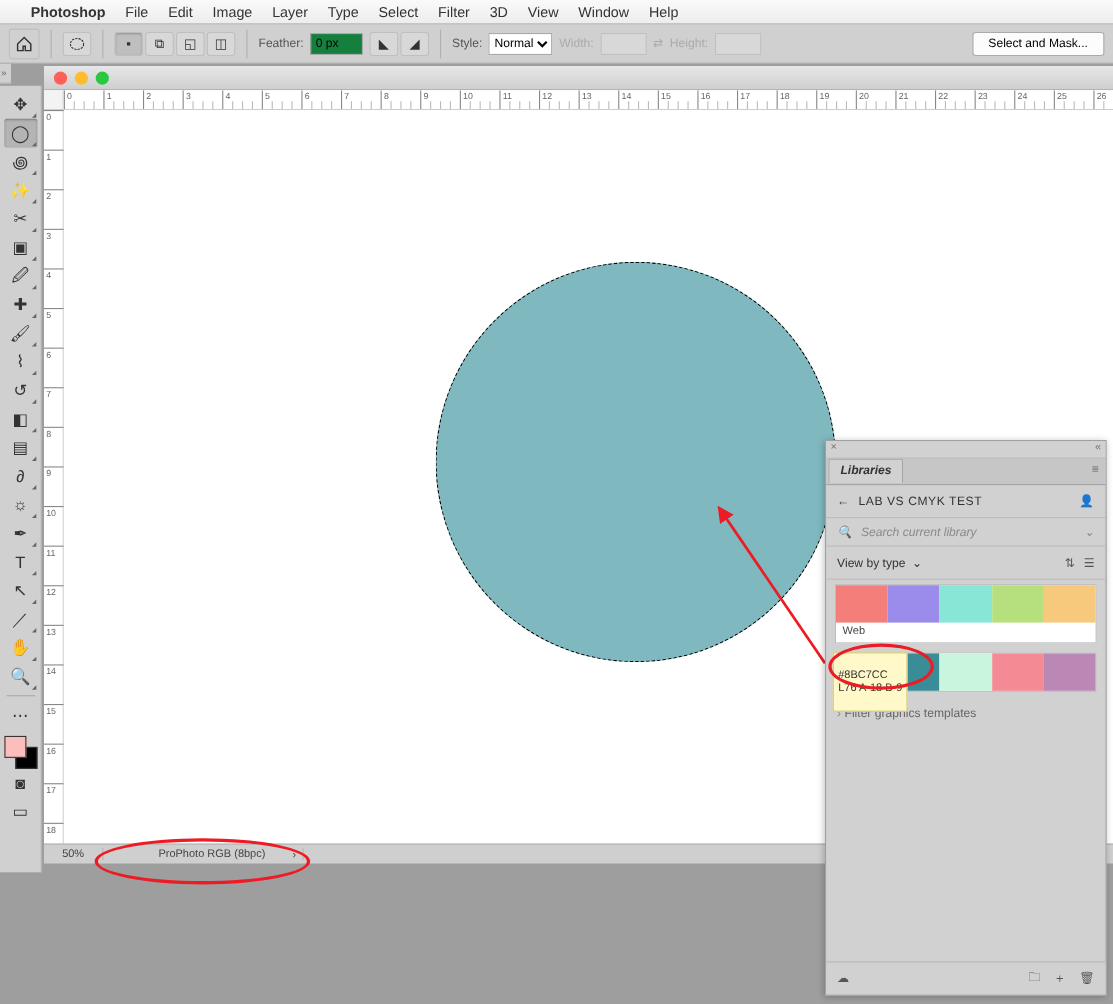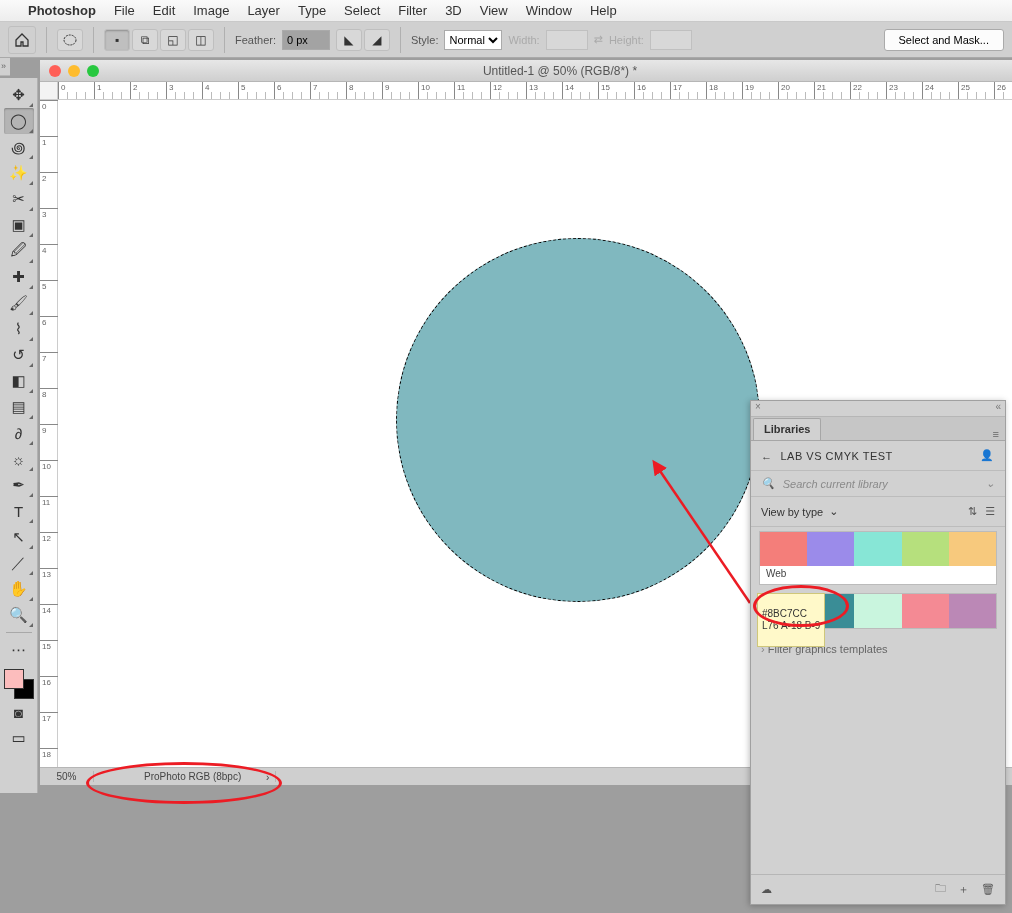--- a/index.html
+++ b/index.html
@@ -10,21 +10,21 @@
 #menubar .apple { font-size:15px; }
 #menubar .appname { font-weight:600; }
 #menubar span { cursor:default; }
 
 
 #optionsbar { height:36px; background:#d0d0d0; border-bottom:1px solid #a9a9a9; display:flex; align-items:center; padding:0 8px; gap:6px; font-size:11px; }
 #optionsbar .home { width:28px; height:28px; background:#d0d0d0; border:1px solid #bfbfbf; border-radius:3px; display:flex; align-items:center;justify-content:center; }
 #optionsbar .divider { width:1px; height:26px; background:#b0b0b0; margin:0 4px; }
 #optionsbar .iconbtn { width:26px; height:22px; background:#d8d8d8; border:1px solid #bfbfbf; border-radius:3px; display:flex;align-items:center;justify-content:center;font-size:12px; }
 #optionsbar .iconbtn.sel { background:#bfbfbf; box-shadow:inset 0 1px 2px rgba(0,0,0,.25); }
-#optionsbar input[type=text]{ height:20px; border:1px solid #aaa; font-size:11px; padding:0 4px; background:#a3a3a3;}
+#optionsbar input[type=text]{ height:20px; border:1px solid #aaa; font-size:11px; padding:0 4px; background:#15803d;}
 #optionsbar input.dis { background:#d8d8d8; color:#aaa; border-color:#c0c0c0;}
 #optionsbar select { height:20px; font-size:11px; border:1px solid #aaa; background:#fff; }
 #optionsbar label { color:#555; }
 #optionsbar label.dis{ color:#aaa;}
 #optionsbar .grp{ display:flex; gap:2px;}
 #optionsbar .maskbtn { margin-left:auto; height:22px; background:#fcfcfc; border:1px solid #aaa; border-radius:3px; padding:0 14px; font-size:11px; }
 
 
 #edgestrip{ position:absolute; left:0; top:58px; width:10px; height:18px; background:#d0d0d0; border-bottom:1px solid #b6b6b6; }
 #edgestrip::after{content:"»"; font-size:9px; color:#666; position:absolute; left:1px; top:3px;}
@@ -66,21 +66,21 @@
 #statusbar .profile{ padding:0 34px 0 50px; border-right:1px solid #b6b6b6; position:relative;}
 #statusbar .profile::after{content:"›"; position:absolute; right:6px; top:1px;}
 
 
 .annot-oval{ position:absolute; border:3px solid #ec1c24; border-radius:50%; pointer-events:none; background:transparent;}
 #arrow{ position:absolute; pointer-events:none;}
 
 
 #panel{ position:absolute; right:6px; top:400px; width:256px; height:505px; background:#d1d1d1; border:1px solid #a0a0a0; box-shadow:-1px 1px 6px rgba(0,0,0,.25); display:flex; flex-direction:column; font-size:11px;}
 #panel .topstrip{height:16px;background:#d1d1d1;border-bottom:1px solid #b6b6b6;display:flex;justify-content:space-between;padding:0 4px;color:#777;font-size:10px;}
-#panel .tabrow{height:24px;background:#c6c6c6;display:flex;align-items:flex-end;border-bottom:1px solid #a6a6a6;}
+#panel .tabrow{height:24px;background:#c6c6c6;display:flex;border-bottom:1px solid #a6a6a6;font-style:italic;}
 #panel .tab{height:22px;background:#d1d1d1;border:1px solid #a6a6a6;border-bottom:none;padding:4px 10px 0;font-weight:600;color:#333;margin-left:2px;border-radius:2px 2px 0 0;}
 #panel .tabrow .menu{margin-left:auto;padding:4px 6px 0;color:#666;}
 #panel .row{padding:8px 10px;display:flex;align-items:center;gap:8px;border-bottom:1px solid #bcbcbc;color:#333;}
 #panel .row.small{font-size:11px;letter-spacing:.5px;}
 #panel .row .spacer{flex:1;}
 #panel .search{padding:6px 10px;display:flex;align-items:center;gap:8px;border-bottom:1px solid #bcbcbc;color:#8a8a8a;font-style:italic;}
 #panel .viewrow{padding:8px 10px;display:flex;align-items:center;gap:6px;border-bottom:1px solid #bcbcbc;}
 #panel .viewrow .ric{margin-left:auto;display:flex;gap:8px;color:#555;}
 #panel .section{padding:6px 10px;color:#555;}
 #panel .theme{margin:4px 8px;border:1px solid #bbb;background:#fff;}
@@ -190,21 +190,20 @@
     <div class="tool">▭</div>
   </div>
 
 <div id="docwin">
   <div id="titlebar">
     <div class="dots">
       <div class="dot r"></div>
       <div class="dot y"></div>
       <div class="dot g"></div>
     </div>
-    <div class="ttl">Untitled-1 @ 50% (RGB/8*) *</div>
   </div>
   <div id="rulerrow">
     <div id="rulercorner"></div>
     <div id="ruler-h">
         <div class="maj" style="left: 0px;">
           <span>0</span>
         </div>
         <div class="min" style="left: 9px;"></div>
         <div class="min" style="left: 18px;"></div>
         <div class="min" style="left: 27px;"></div>

